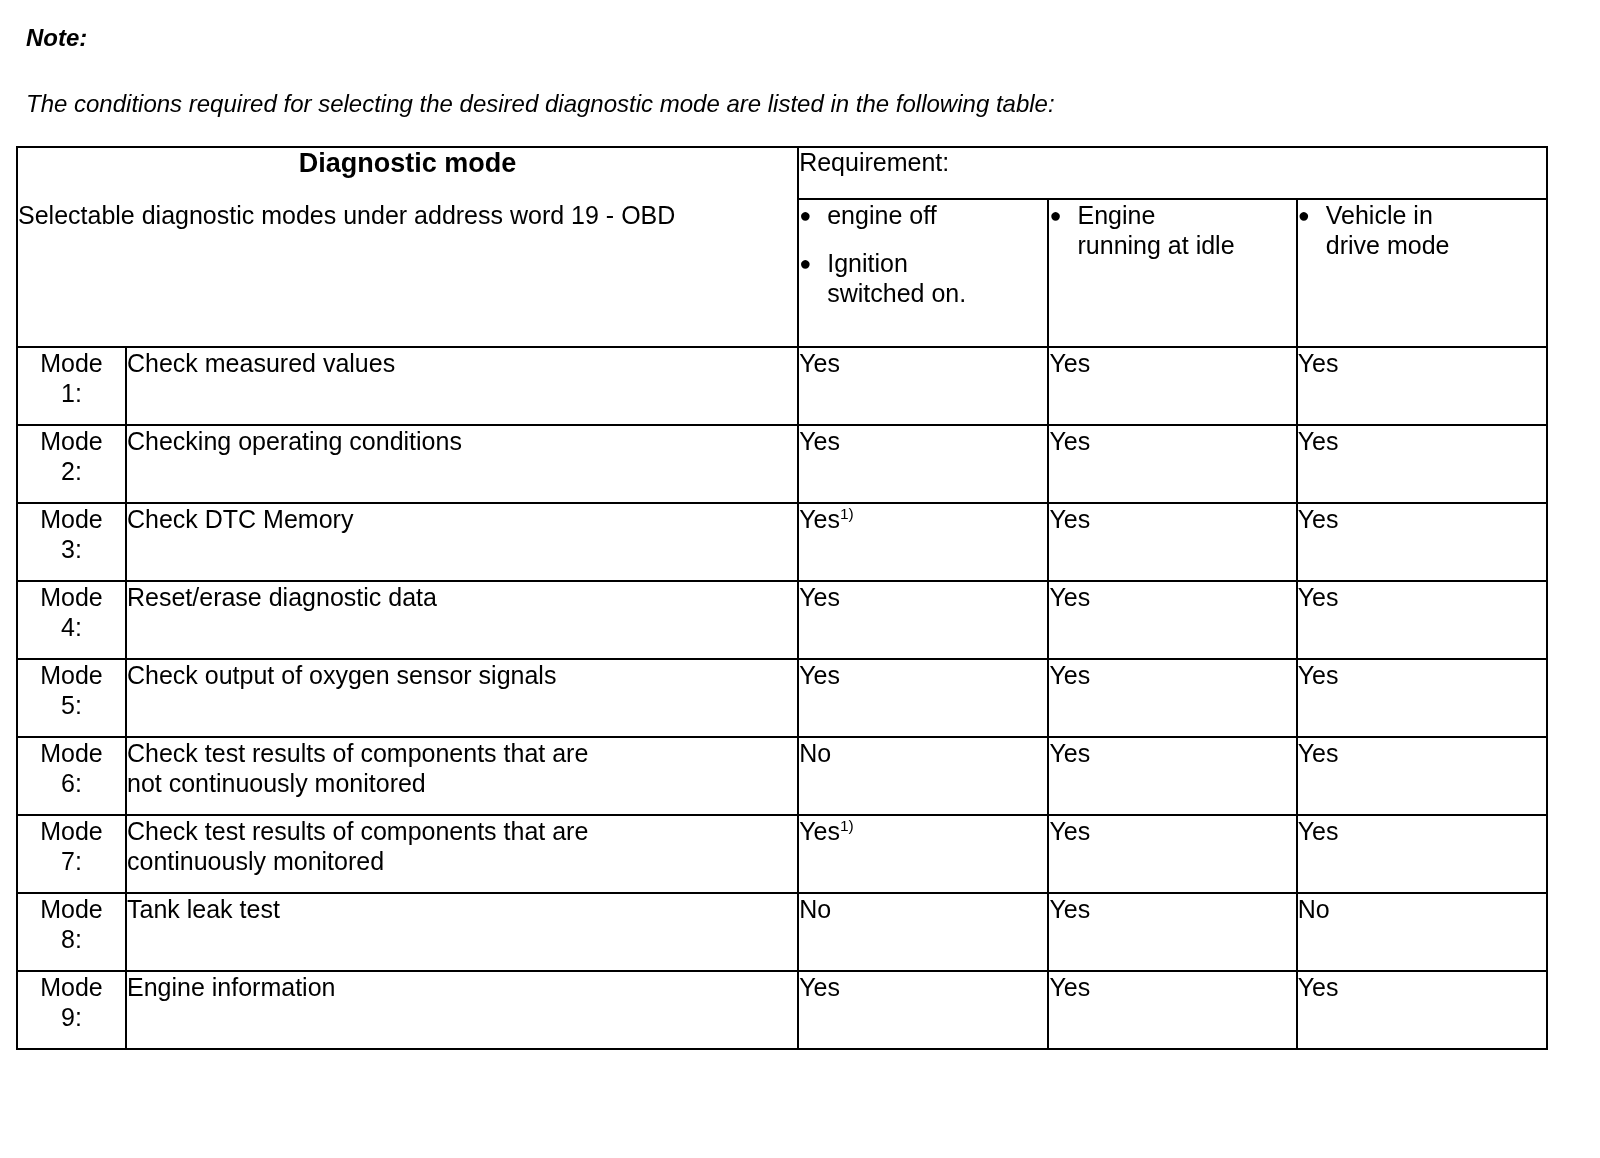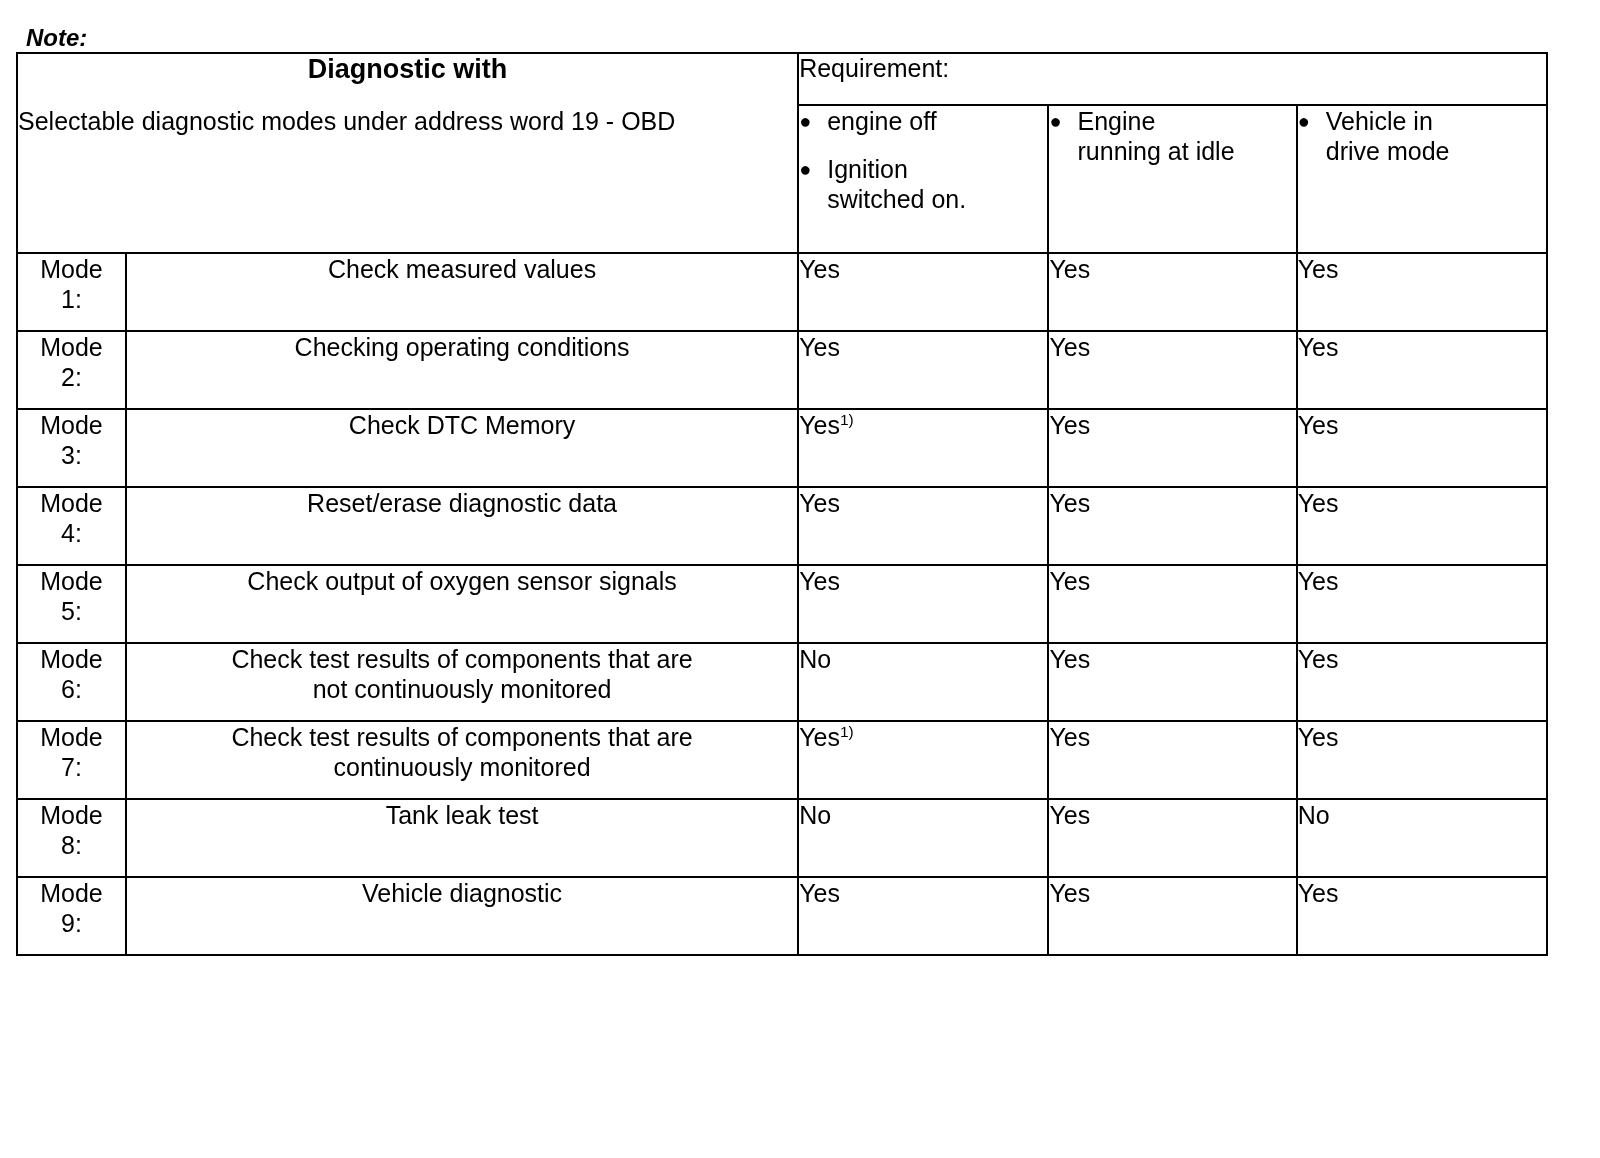--- a/index.html
+++ b/index.html
@@ -89,21 +89,20 @@
   tr.body-row { height: 78px; padding-left: 40px; }
   td.mode {
     text-align: center;
     padding-top: 8px;
     line-height: 30px;
   }
   td.desc {
     padding: 8px 10px 6px 12px;
     line-height: 30px;
     white-space: pre-line;
-    text-align: center;
   }
   td.val {
     padding-top: 9px;
     line-height: 30px;
   }
   sup {
     font-size: 0.62em;
     vertical-align: super;
     line-height: 0;
   }
@@ -115,33 +114,34 @@
     font-weight: bold;
     margin-right: 8px;
   }
 </style>
 </head>
 <body>
 
 <div class="page">
 
   <div class="note-label">Note:</div>
+  <div class="intro">The conditions required for selecting the desired diagnostic mode are listed in the following table:</div>
 
   <table class="diag">
     <colgroup>
       <col class="c-mode">
         <col class="c-desc">
         <col class="c-req1">
         <col class="c-req2">
         <col class="c-req3">
     </colgroup>
     <tbody>
       <tr>
         <th class="hdr-left" colspan="2" rowspan="2">
-          <div class="title">Diagnostic with</div>
+          <div class="title">Diagnostic mode</div>
           <div class="subtitle">Selectable diagnostic modes under address word 19 - OBD</div>
         </th>
         <th class="hdr-req" colspan="3">Requirement:</th>
       </tr>
       <tr>
         <td class="req-cell">
           <div class="bullet-item">
             <span class="bullet">●</span>
             <span class="bullet-text">engine off</span>
           </div>
@@ -255,21 +255,21 @@
         <td class="val"><span>No</span><sup></sup></td>
         <td class="val"><span>Yes</span><sup></sup></td>
         <td class="val"><span>No</span><sup></sup></td>
       </tr>
 
       <tr class="body-row">
         <td class="mode">
           <div>Mode</div>
           <div>9:</div>
         </td>
-        <td class="desc">Vehicle diagnostic</td>
+        <td class="desc">Engine information</td>
         <td class="val"><span>Yes</span><sup></sup></td>
         <td class="val"><span>Yes</span><sup></sup></td>
         <td class="val"><span>Yes</span><sup></sup></td>
       </tr>
     </tbody>
   </table>
 
 
 </div>
 

